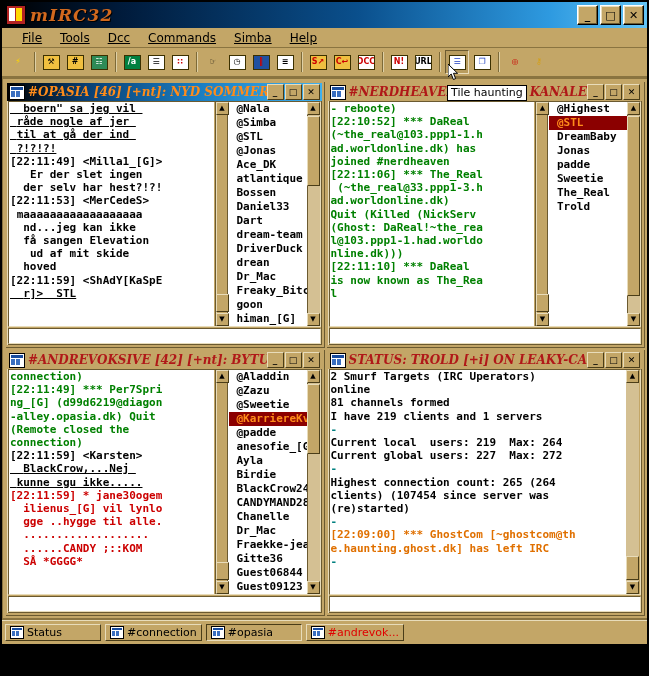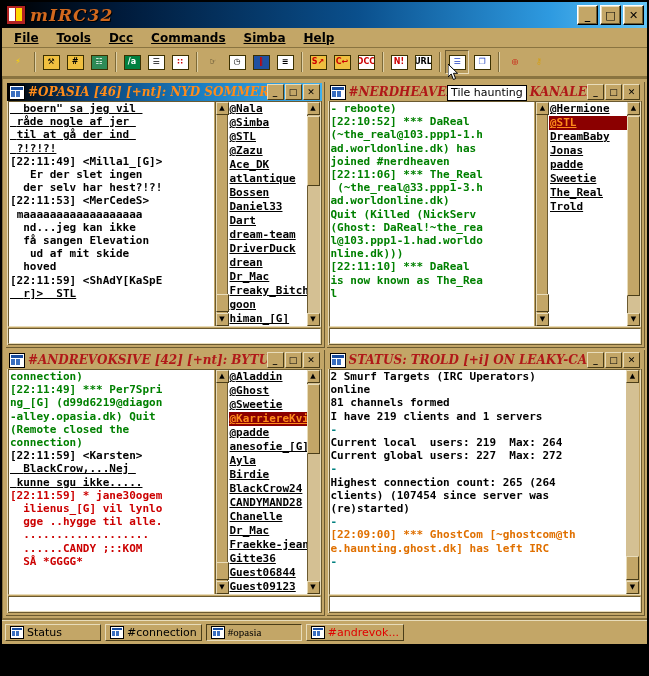--- a/index.html
+++ b/index.html
@@ -41,23 +41,22 @@
   .tb-btn{
     width:19px;height:18px;background:#c3a667;
     border:1px solid #fff;border-right-color:#000;border-bottom-color:#000;
     box-shadow:inset -1px -1px 0 #6b5a30, inset 1px 1px 0 #e8dcba;
     color:#000;font-family:"DejaVu Sans",sans-serif;font-size:11px;font-weight:bold;
     display:flex;align-items:center;justify-content:center;line-height:1;
   }
   
   .menubar{
     flex:0 0 19px;height:19px;background:#c3a667;
-    display:flex;align-items:center;padding-left:12px;
+    display:flex;align-items:center;padding-left:20px;
     border-bottom:1px solid #8a7440;
-    font-weight:bold;
   }
   .menuitem{
     font-family:"DejaVu Sans",sans-serif;font-size:12px;color:#000;
     margin-right:18px;
   }
   .menuitem u{text-decoration:underline;}
   
   .toolbar{
     flex:0 0 28px;height:28px;background:#c3a667;
     display:flex;align-items:center;padding-left:4px;
@@ -163,21 +162,21 @@
   .nl-scroll-left{
     position:absolute;left:0;top:0;bottom:0;width:12px;background:#c3a667;
     box-shadow:inset 1px 1px 0 #e8dcba, inset -1px -1px 0 #6b5a30;
   }
   .nl-items{
     margin-left:13px;margin-right:13px;
     font-family:"DejaVu Sans Mono",monospace;
     font-size:11px;line-height:14px;font-weight:bold;color:#000;
     overflow:hidden;white-space:nowrap;
   }
-  .nl-item{display:block;padding-left:1px;text-decoration:underline;}
+  .nl-item{display:block;padding-left:8px;}
   .nl-item.sel{background:#8b0000;color:#ff8c1a;}
   .sb{
     position:absolute;right:0;top:0;bottom:0;width:13px;background:#d4c093;
     box-shadow:inset 1px 0 0 #6b5a30;
   }
   .sb-arrow{
     position:absolute;left:0;width:13px;height:13px;background:#c3a667;
     border:1px solid #e8dcba;border-right-color:#4a3d18;border-bottom-color:#4a3d18;
     box-sizing:border-box;
     display:flex;align-items:center;justify-content:center;
@@ -206,21 +205,21 @@
   }
   .swbtn{
     height:17px;min-width:96px;padding:0 4px;
     display:flex;align-items:center;gap:3px;
     background:#c3a667;
     border:1px solid #e8dcba;border-right-color:#4a3d18;border-bottom-color:#4a3d18;
     font-family:"DejaVu Sans",sans-serif;font-size:11px;color:#000;
     box-sizing:border-box;
   }
   .swbtn.active{
-    border-color:#4a3d18;border-right-color:#e8dcba;border-bottom-color:#e8dcba;font-family:Liberation Serif, serif;
+    border-color:#4a3d18;border-right-color:#e8dcba;border-bottom-color:#e8dcba;
   }
   .swbtn.red{color:#e00000;}
   .sw-icon{
     width:12px;height:11px;background:#fff;border:1px solid #000;flex:0 0 12px;position:relative;
   }
   .sw-icon:before{content:"";position:absolute;left:1px;top:1px;right:1px;height:2px;background:#1a4d9e;}
   .sw-icon:after{content:"";position:absolute;left:1px;top:4px;width:3px;height:5px;background:#3a6fc0;
                  box-shadow:4px 0 0 0 #3a6fc0;}
   
   .tooltip{
@@ -345,21 +344,21 @@
           <div class="nicklist">
             <div class="nl-scroll-left">
               <div class="sb-arrow up">▲</div>
               <div class="sb-arrow down">▼</div>
               <div class="sb-thumb" style="bottom:14px;height:18px;"></div>
             </div>
             <div class="nl-items">
               <span class="nl-item">@Nala</span>
               <span class="nl-item">@Simba</span>
               <span class="nl-item">@STL</span>
-              <span class="nl-item">@Zazu</span>
+              <span class="nl-item">@Jonas</span>
               <span class="nl-item">Ace_DK</span>
               <span class="nl-item">atlantique</span>
               <span class="nl-item">Bossen</span>
               <span class="nl-item">Daniel33</span>
               <span class="nl-item">Dart</span>
               <span class="nl-item">dream-team</span>
               <span class="nl-item">DriverDuck</span>
               <span class="nl-item">drean</span>
               <span class="nl-item">Dr_Mac</span>
               <span class="nl-item">Freaky_Bitch</span>
@@ -389,21 +388,21 @@
           <div class="chatpane">
             <div class="chatlines"><span class="cl" style="color: rgb(0, 128, 0);">- reboote)</span><span class="cl" style="color: rgb(0, 128, 0);">[22:10:52] *** DaReal</span><span class="cl" style="color: rgb(0, 128, 0);">(~the_real@103.ppp1-1.h</span><span class="cl" style="color: rgb(0, 128, 0);">ad.worldonline.dk) has</span><span class="cl" style="color: rgb(0, 128, 0);">joined #nerdheaven</span><span class="cl" style="color: rgb(0, 128, 0);">[22:11:06] *** The_Real</span><span class="cl" style="color: rgb(0, 128, 0);"> (~the_real@33.ppp1-3.h</span><span class="cl" style="color: rgb(0, 128, 0);">ad.worldonline.dk)</span><span class="cl" style="color: rgb(0, 128, 0);">Quit (Killed (NickServ</span><span class="cl" style="color: rgb(0, 128, 0);">(Ghost: DaReal!~the_rea</span><span class="cl" style="color: rgb(0, 128, 0);">l@103.ppp1-1.had.worldo</span><span class="cl" style="color: rgb(0, 128, 0);">nline.dk)))</span><span class="cl" style="color: rgb(0, 128, 0);">[22:11:10] *** DaReal</span><span class="cl" style="color: rgb(0, 128, 0);">is now known as The_Rea</span><span class="cl" style="color: rgb(0, 128, 0);">l</span></div>
           </div>
           <div class="nicklist">
             <div class="nl-scroll-left">
               <div class="sb-arrow up">▲</div>
               <div class="sb-arrow down">▼</div>
               <div class="sb-thumb" style="bottom:14px;height:18px;"></div>
             </div>
             <div class="nl-items">
-              <span class="nl-item">@Hermione</span>
+              <span class="nl-item">@Highest</span>
               <span class="nl-item sel">@STL</span>
               <span class="nl-item">DreamBaby</span>
               <span class="nl-item">Jonas</span>
               <span class="nl-item">padde</span>
               <span class="nl-item">Sweetie</span>
               <span class="nl-item">The_Real</span>
               <span class="nl-item">Trold</span>
             </div>
             <div class="sb">
               <div class="sb-arrow up">▲</div>
@@ -429,21 +428,21 @@
             <div class="chatlines"><span class="cl" style="color: rgb(0, 128, 0);">connection)</span><span class="cl" style="color: rgb(0, 128, 0);">[22:11:49] *** Per7Spri</span><span class="cl" style="color: rgb(0, 128, 0);">ng_[G] (d99d6219@diagon</span><span class="cl" style="color: rgb(0, 128, 0);">-alley.opasia.dk) Quit</span><span class="cl" style="color: rgb(0, 128, 0);">(Remote closed the</span><span class="cl" style="color: rgb(0, 128, 0);">connection)</span><span class="cl" style="color: rgb(0, 0, 0);">[22:11:59] &lt;Karsten&gt;</span><span class="cl u" style="color: rgb(0, 0, 0);">  BlackCrow,...Nej </span><span class="cl u" style="color: rgb(0, 0, 0);"> kunne sgu ikke.....</span><span class="cl" style="color: rgb(204, 0, 0);">[22:11:59] * jane30ogem</span><span class="cl" style="color: rgb(204, 0, 0);">  ilienus_[G] vil lynlo</span><span class="cl" style="color: rgb(204, 0, 0);">  gge ..hygge til alle.</span><span class="cl" style="color: rgb(204, 0, 0);">  ...................</span><span class="cl" style="color: rgb(204, 0, 0);">  ......CANDY ;::KOM</span><span class="cl" style="color: rgb(204, 0, 0);">  SÅ *GGGG*</span></div>
           </div>
           <div class="nicklist">
             <div class="nl-scroll-left">
               <div class="sb-arrow up">▲</div>
               <div class="sb-arrow down">▼</div>
               <div class="sb-thumb" style="bottom:14px;height:18px;"></div>
             </div>
             <div class="nl-items">
               <span class="nl-item">@Aladdin</span>
-              <span class="nl-item">@Ghost</span>
+              <span class="nl-item">@Zazu</span>
               <span class="nl-item">@Sweetie</span>
               <span class="nl-item sel">@KarriereKvi</span>
               <span class="nl-item">@padde</span>
               <span class="nl-item">anesofie_[G]</span>
               <span class="nl-item">Ayla</span>
               <span class="nl-item">Birdie</span>
               <span class="nl-item">BlackCrow24</span>
               <span class="nl-item">CANDYMAND28</span>
               <span class="nl-item">Chanelle</span>
               <span class="nl-item">Dr_Mac</span>

